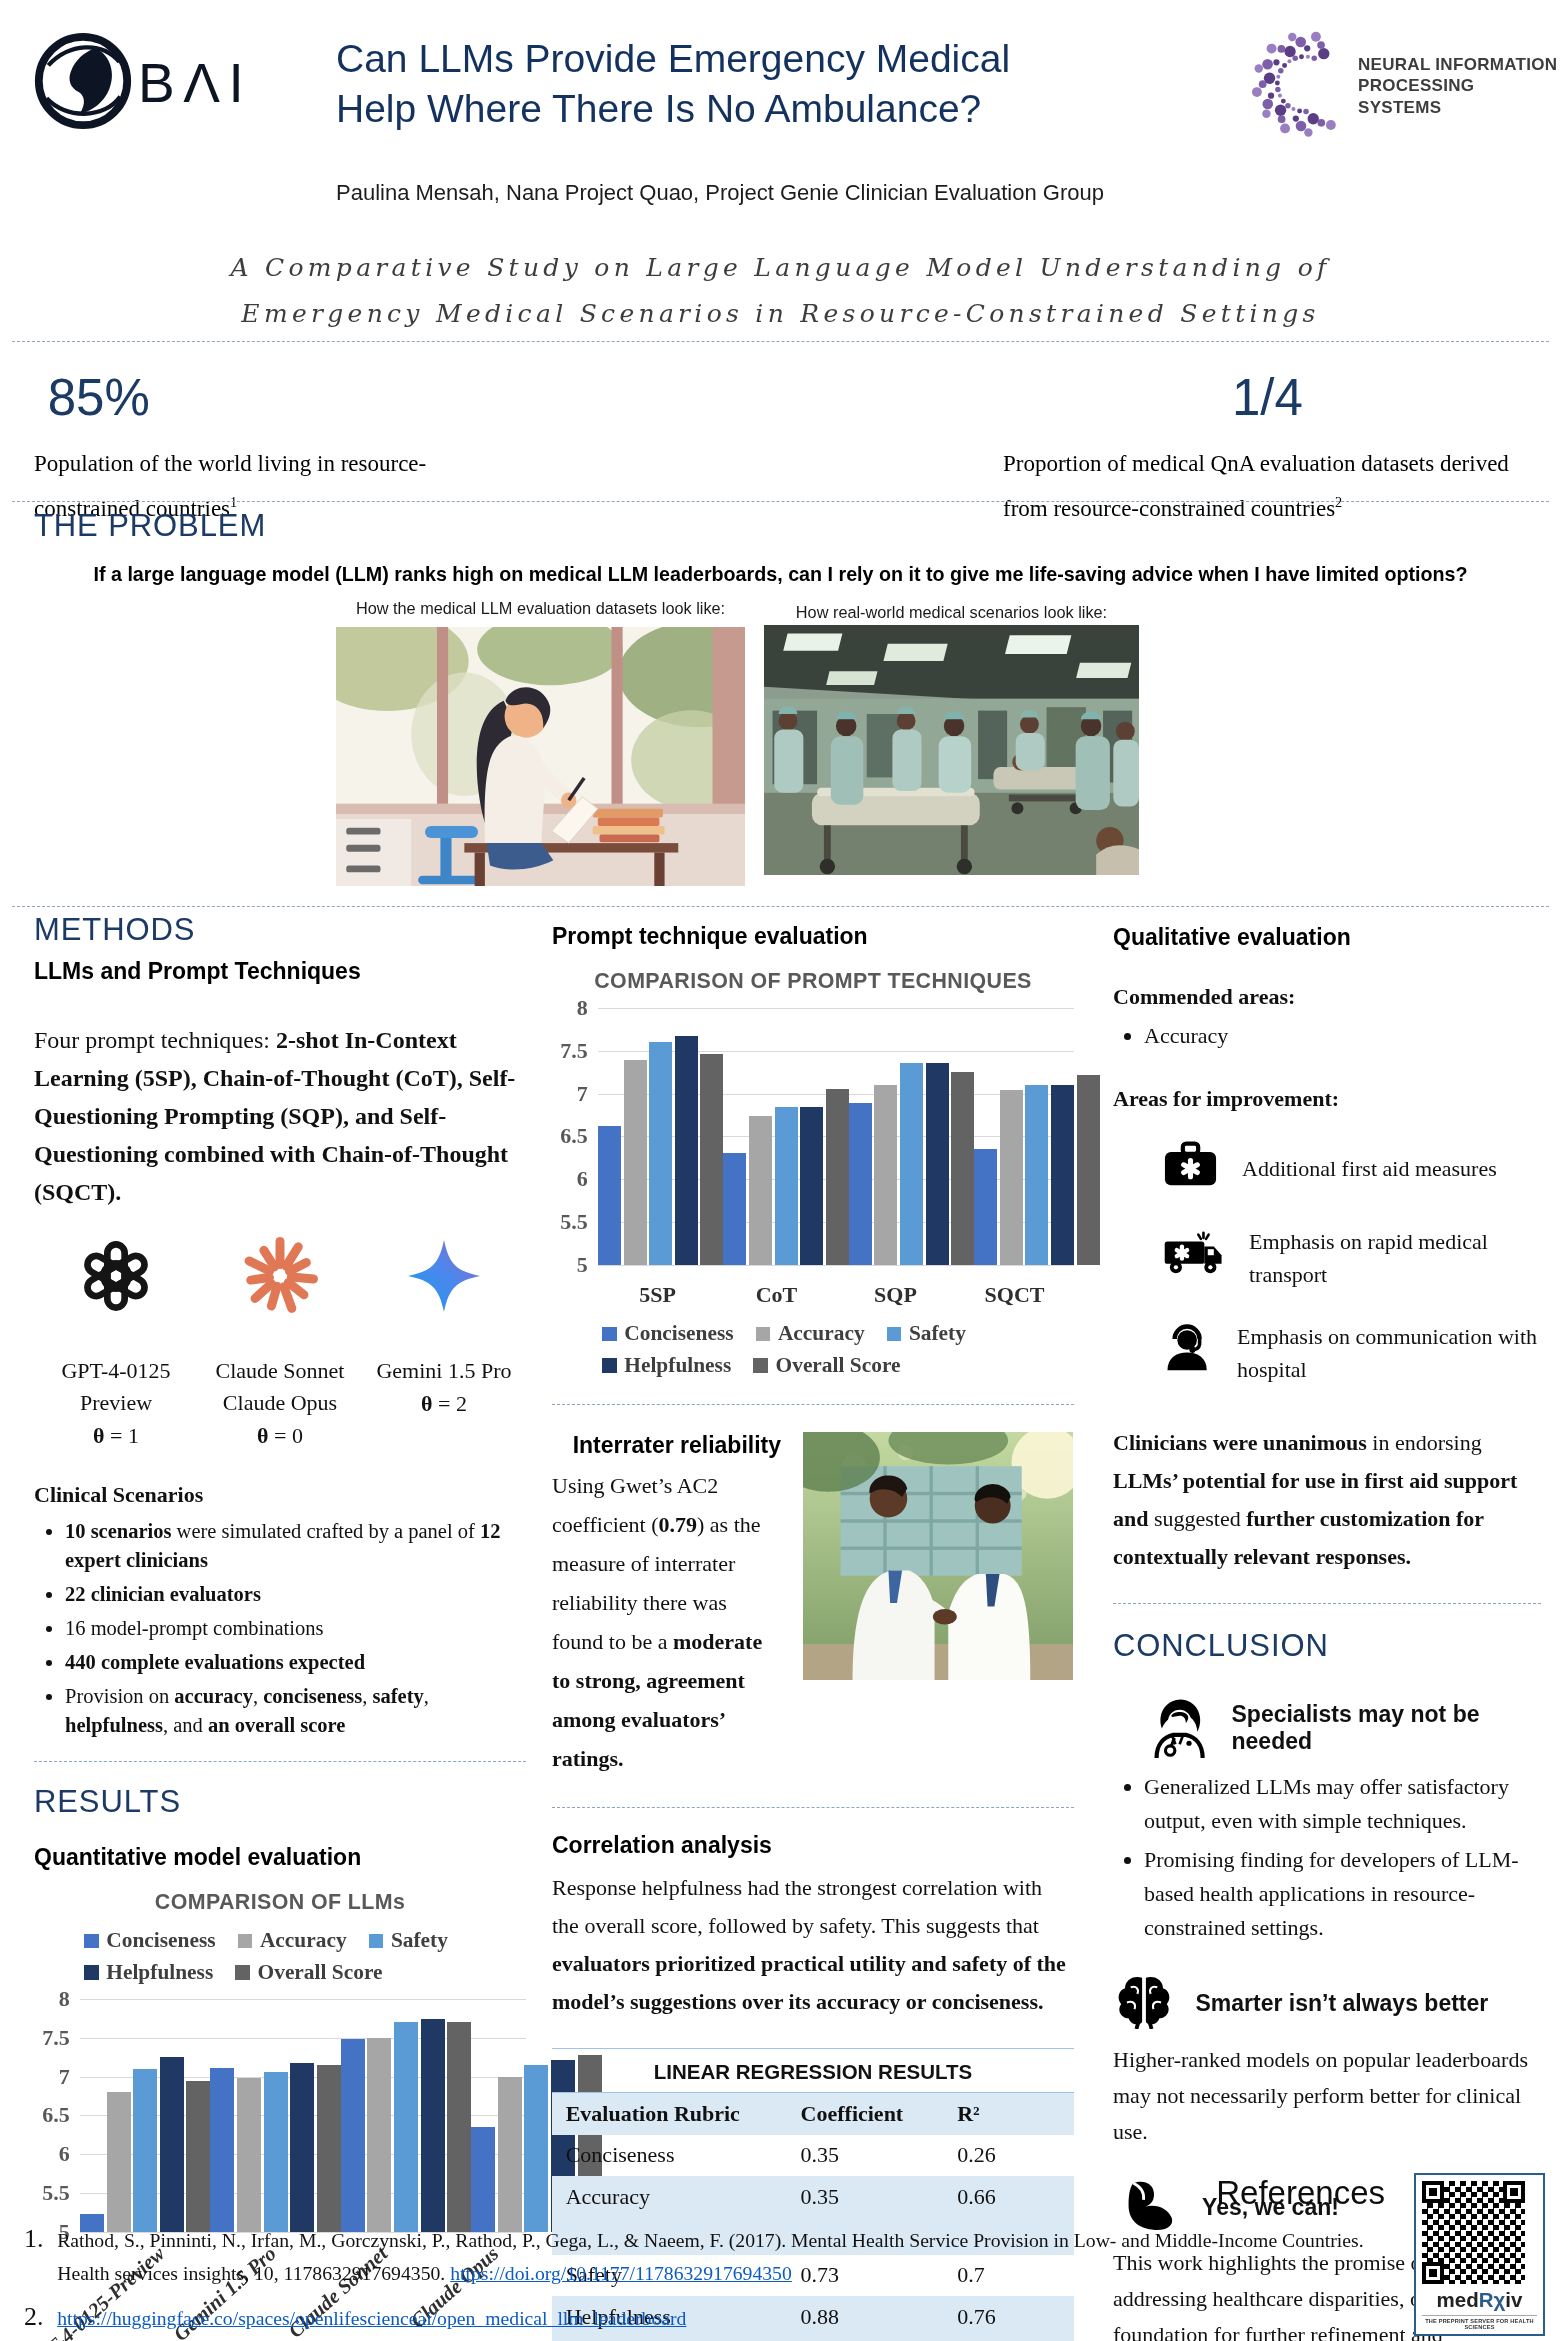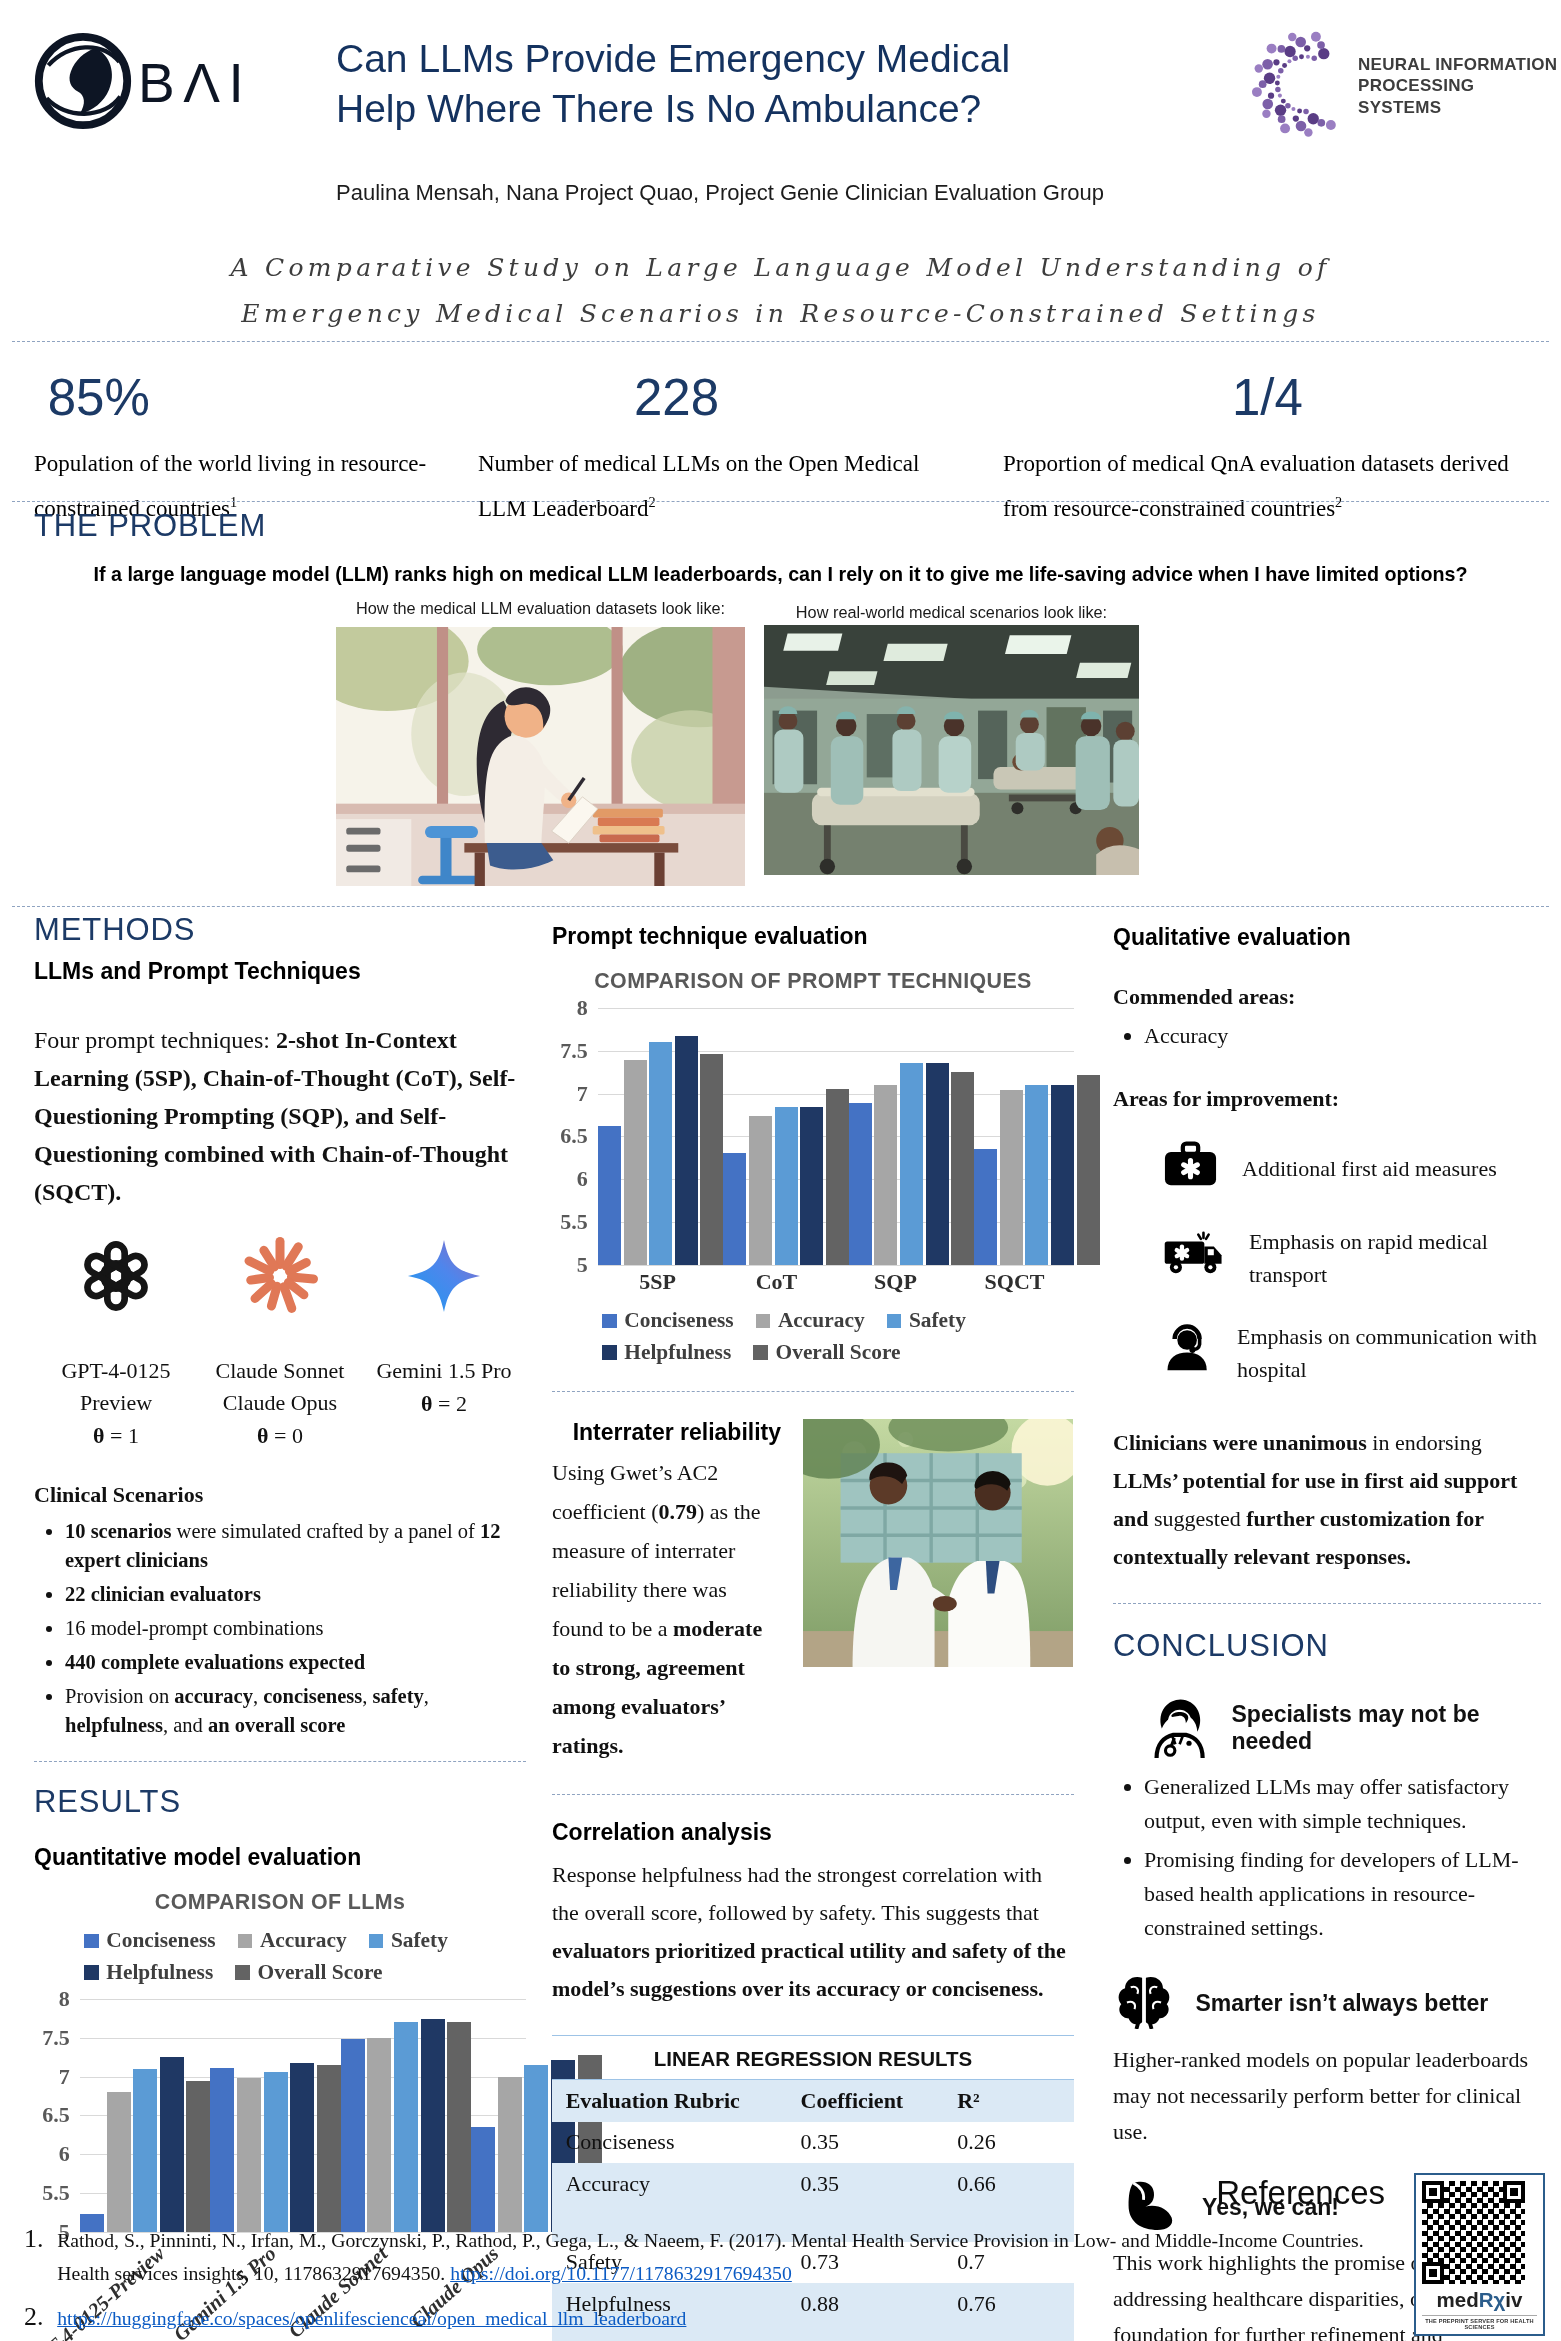--- a/index.html
+++ b/index.html
@@ -76,21 +76,21 @@
             font:700 21.4px "Liberation Serif",serif;color:#3f3f3f;}
   .c-leg-item{display:flex;align-items:center;}
   .c-leg-sq{width:14.6px;height:14.6px;margin-right:7.7px;flex:none;}
   .c-wrap{display:flex;margin-top:13.7px;}
   .c-yaxis{position:relative;width:46px;flex:none;}
   .c-ylab{position:absolute;right:10.3px;transform:translateY(-50%);font:700 22px "Liberation Serif",serif;color:#595959;}
   .c-plot{position:relative;flex:1;}
   .c-grid{position:absolute;left:0;right:0;height:0.9px;background:#d9d9d9;}
   .c-groups{position:absolute;left:0;right:0;top:0;bottom:0;display:flex;}
   .c-group{flex:1;display:flex;align-items:flex-end;justify-content:center;gap:2.6px;}
-  .c-xlabels{display:flex;margin-left:46px;margin-top:4px;font:700 22px "Liberation Serif",serif;color:#2f2f2f;}
+  .c-xlabels{display:flex;margin-left:46px;margin-top:17px;font:700 22px "Liberation Serif",serif;color:#2f2f2f;}
   .c-xlab{flex:1;text-align:center;}
   .c-xlabels.rot{height:110px;margin-top:3.4px;}
   .c-xlabels.rot .c-xlab{position:relative;}
   .c-xlabels.rot span{position:absolute;right:34%;top:6.8px;transform:rotate(-42deg);
       transform-origin:top right;white-space:nowrap;font-size:20.5px;font-style:italic;}
 
   
   #dash-mid1{margin-top:26px;}
   .ir-row{display:flex;gap:22px;margin-top:27px;}
   .ir-text{width:229px;flex:none;font:400 22px/39px "Liberation Serif",serif;}
@@ -229,24 +229,20 @@
     <div>A Comparative Study on Large Language Model Understanding of</div>
     <div>Emergency Medical Scenarios in Resource-Constrained Settings</div>
   </div>
 
   <div class="abs dash" id="dash-a"></div>
 
   <div class="abs stat" id="stat-0">
     <div class="stat-num">85%</div>
     <div class="stat-desc"><span>Population of the world living in resource-constrained countries</span><sup>1</sup></div>
   </div>
-  <div class="abs stat" id="stat-1">
-    <div class="stat-num">228</div>
-    <div class="stat-desc"><span>Number of medical LLMs on the Open Medical LLM Leaderboard</span><sup>2</sup></div>
-  </div>
   <div class="abs stat" id="stat-2">
     <div class="stat-num">1/4</div>
     <div class="stat-desc"><span>Proportion of medical QnA evaluation datasets derived from resource-constrained countries</span><sup>2</sup></div>
   </div>
 
   <div class="abs dash" id="dash-b"></div>
 
   <h2 class="abs section-head" id="problem-head">THE PROBLEM</h2>
   <div class="abs" id="problem-q">If a large language model (LLM) ranks high on medical LLM  leaderboards, can I rely on it to give me life-saving advice when I have limited options?</div>
   <div class="abs fig-cap" id="cap-left">How the medical LLM evaluation datasets look like:</div>

